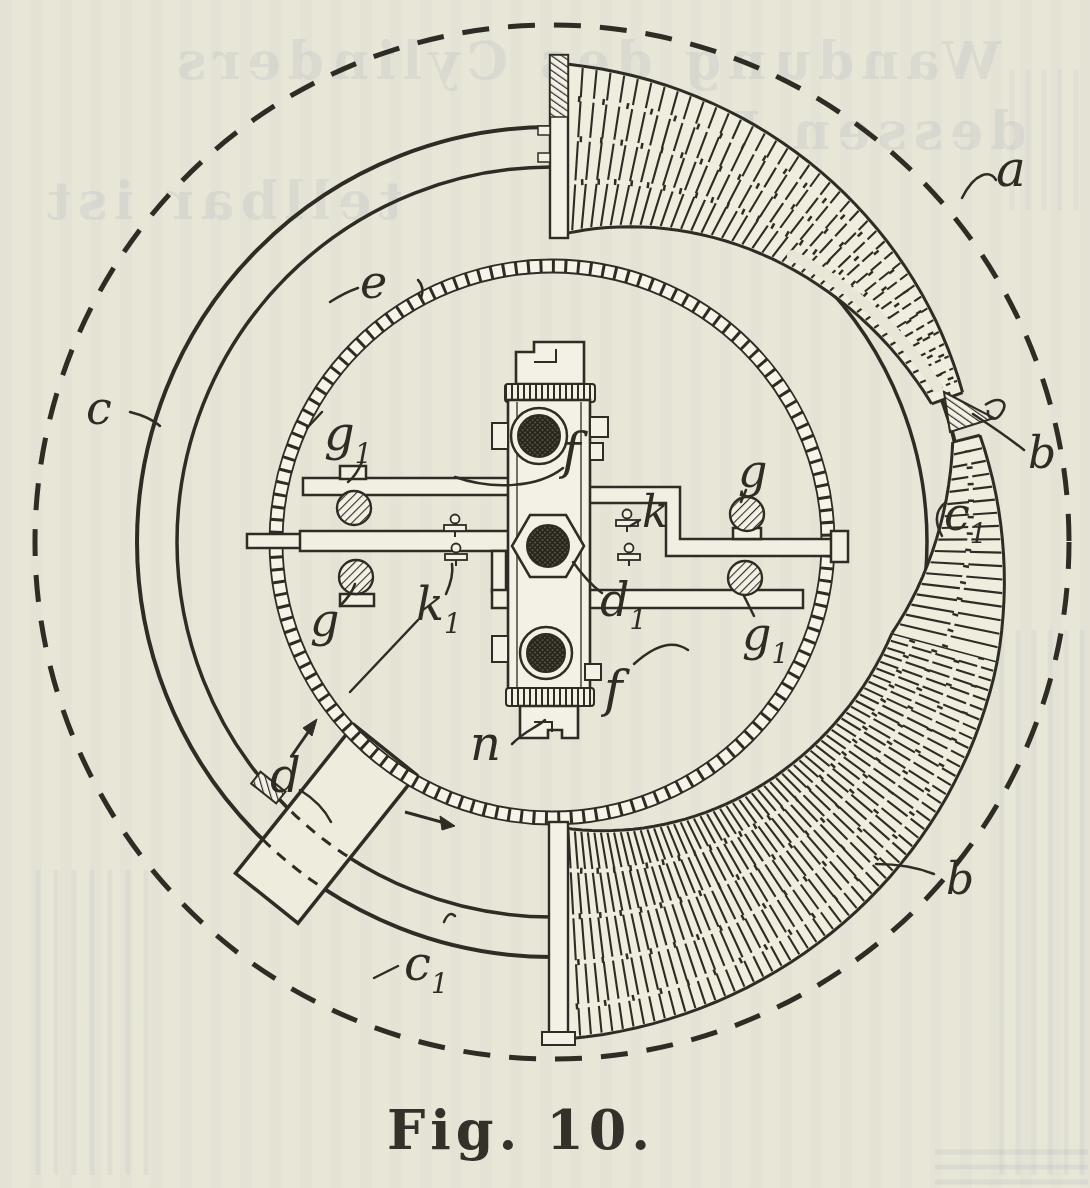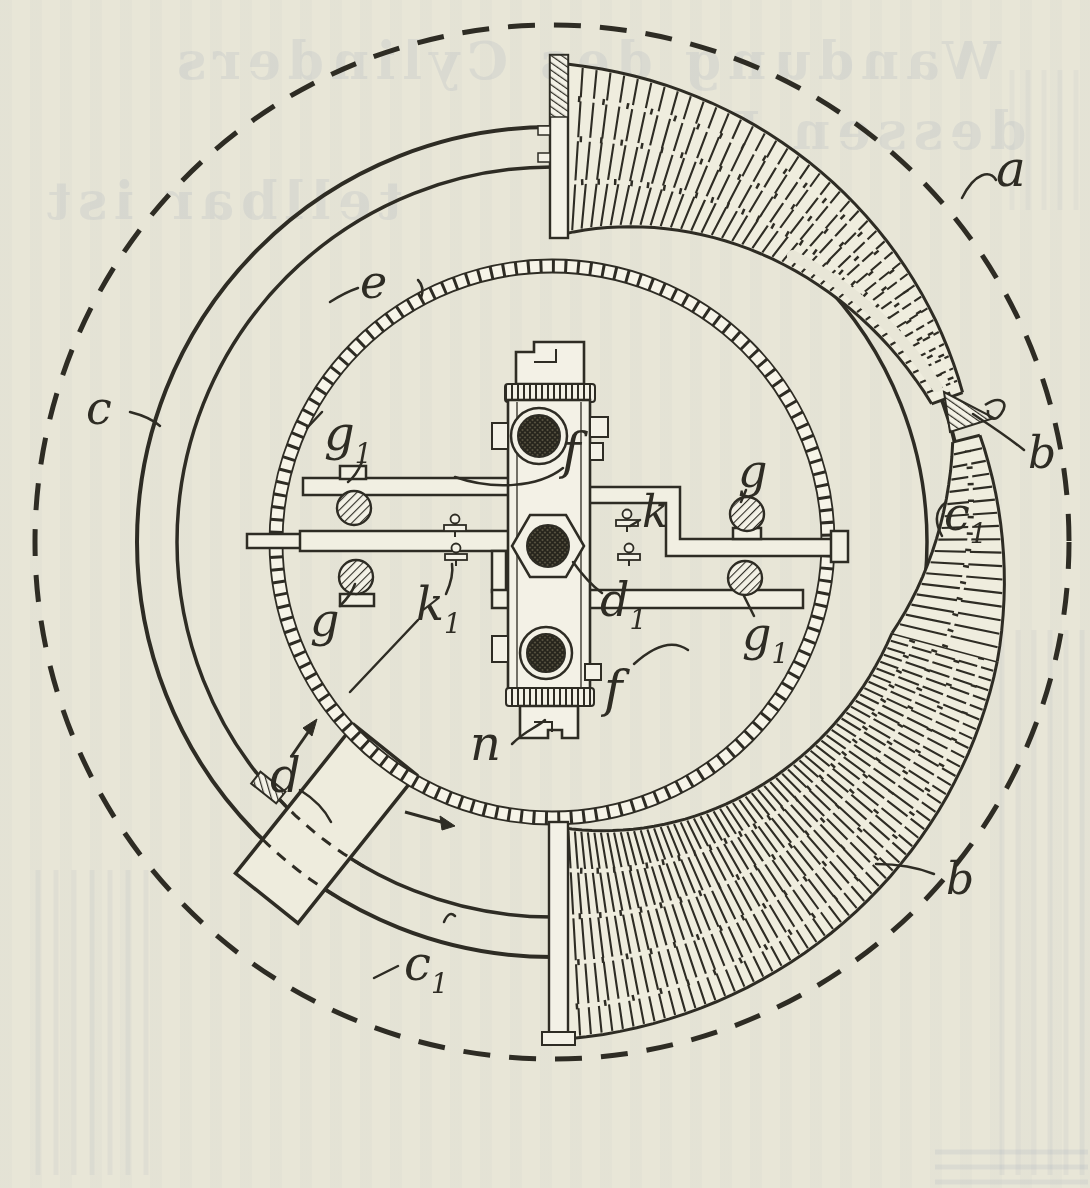--- a/index.html
+++ b/index.html
@@ -246,13 +246,14 @@
       <text class="lbl" x="324" y="450" font-size="48"><tspan>g</tspan><tspan class="sub" dy="13" font-size="27">1</tspan></text>
       <text class="lbl" x="738" y="487" font-size="46"><tspan>g</tspan></text>
       <text class="lbl" x="310" y="636" font-size="46"><tspan>g</tspan></text>
       <text class="lbl" x="742" y="650" font-size="46"><tspan>g</tspan><tspan class="sub" dy="13" font-size="27">1</tspan></text>
       <text class="lbl" x="642" y="527" font-size="44"><tspan>k</tspan></text>
       <text class="lbl" x="416" y="620" font-size="46"><tspan>k</tspan><tspan class="sub" dy="13" font-size="27">1</tspan></text>
       <text class="lbl" x="470" y="760" font-size="48"><tspan>n</tspan></text>
     </g>
   </svg>
 
+  <div class="caption">Fig. 10.</div>
 </div>
 
 </body></html>

